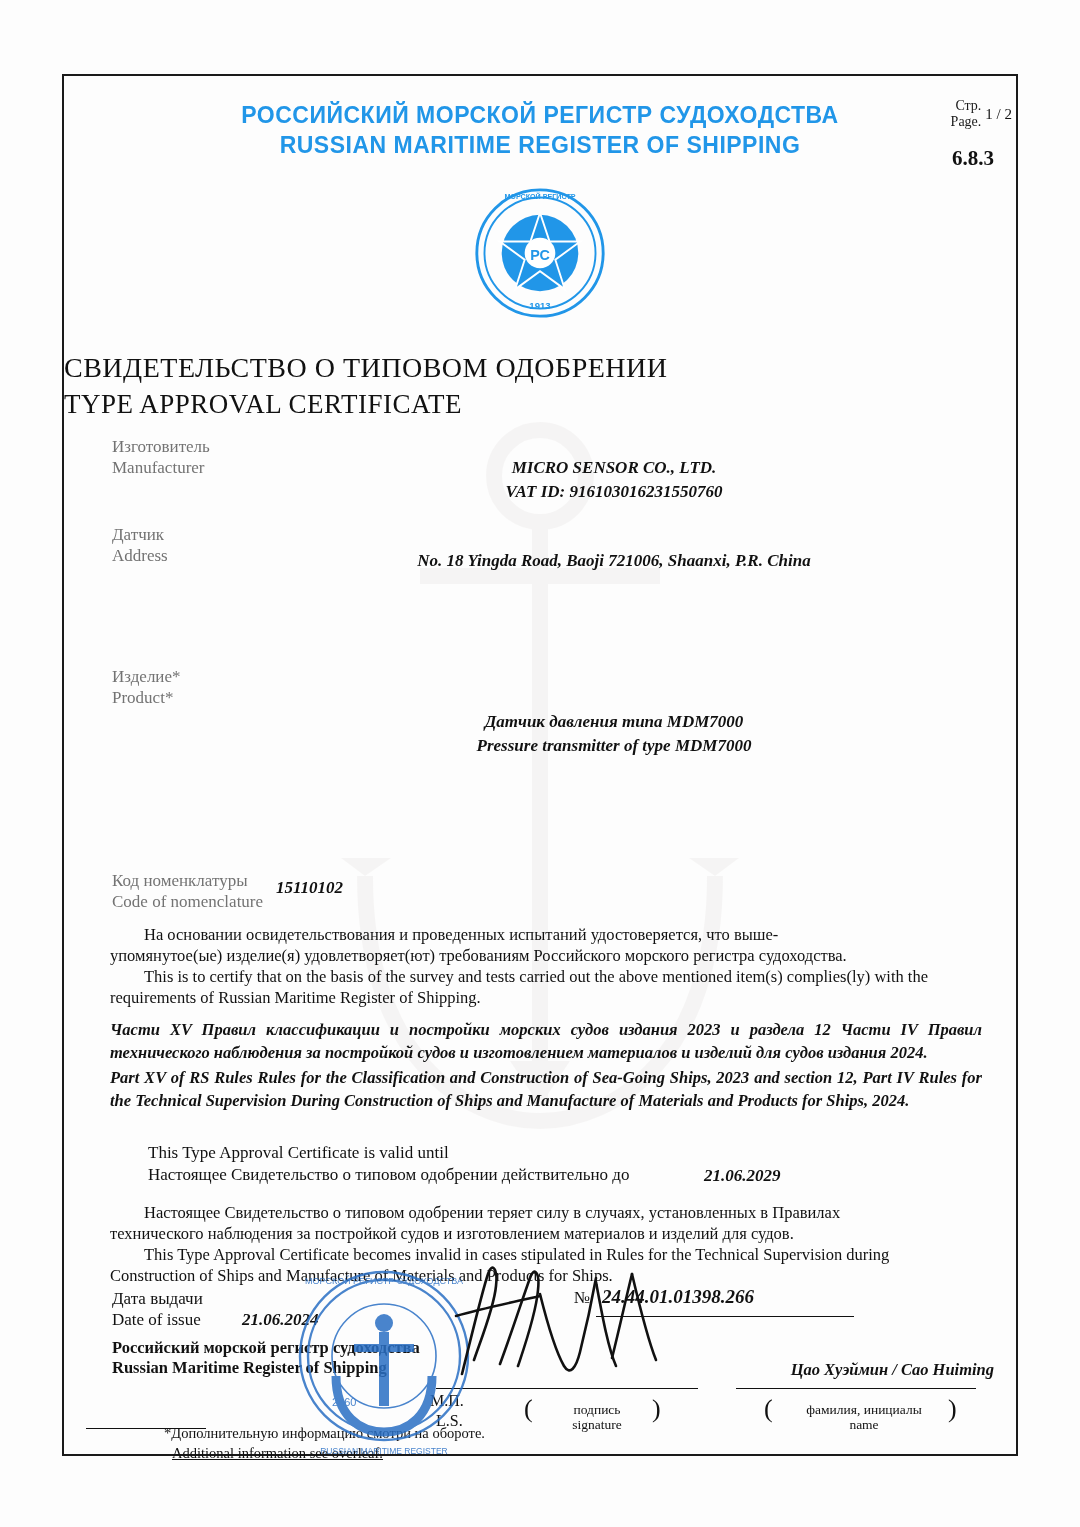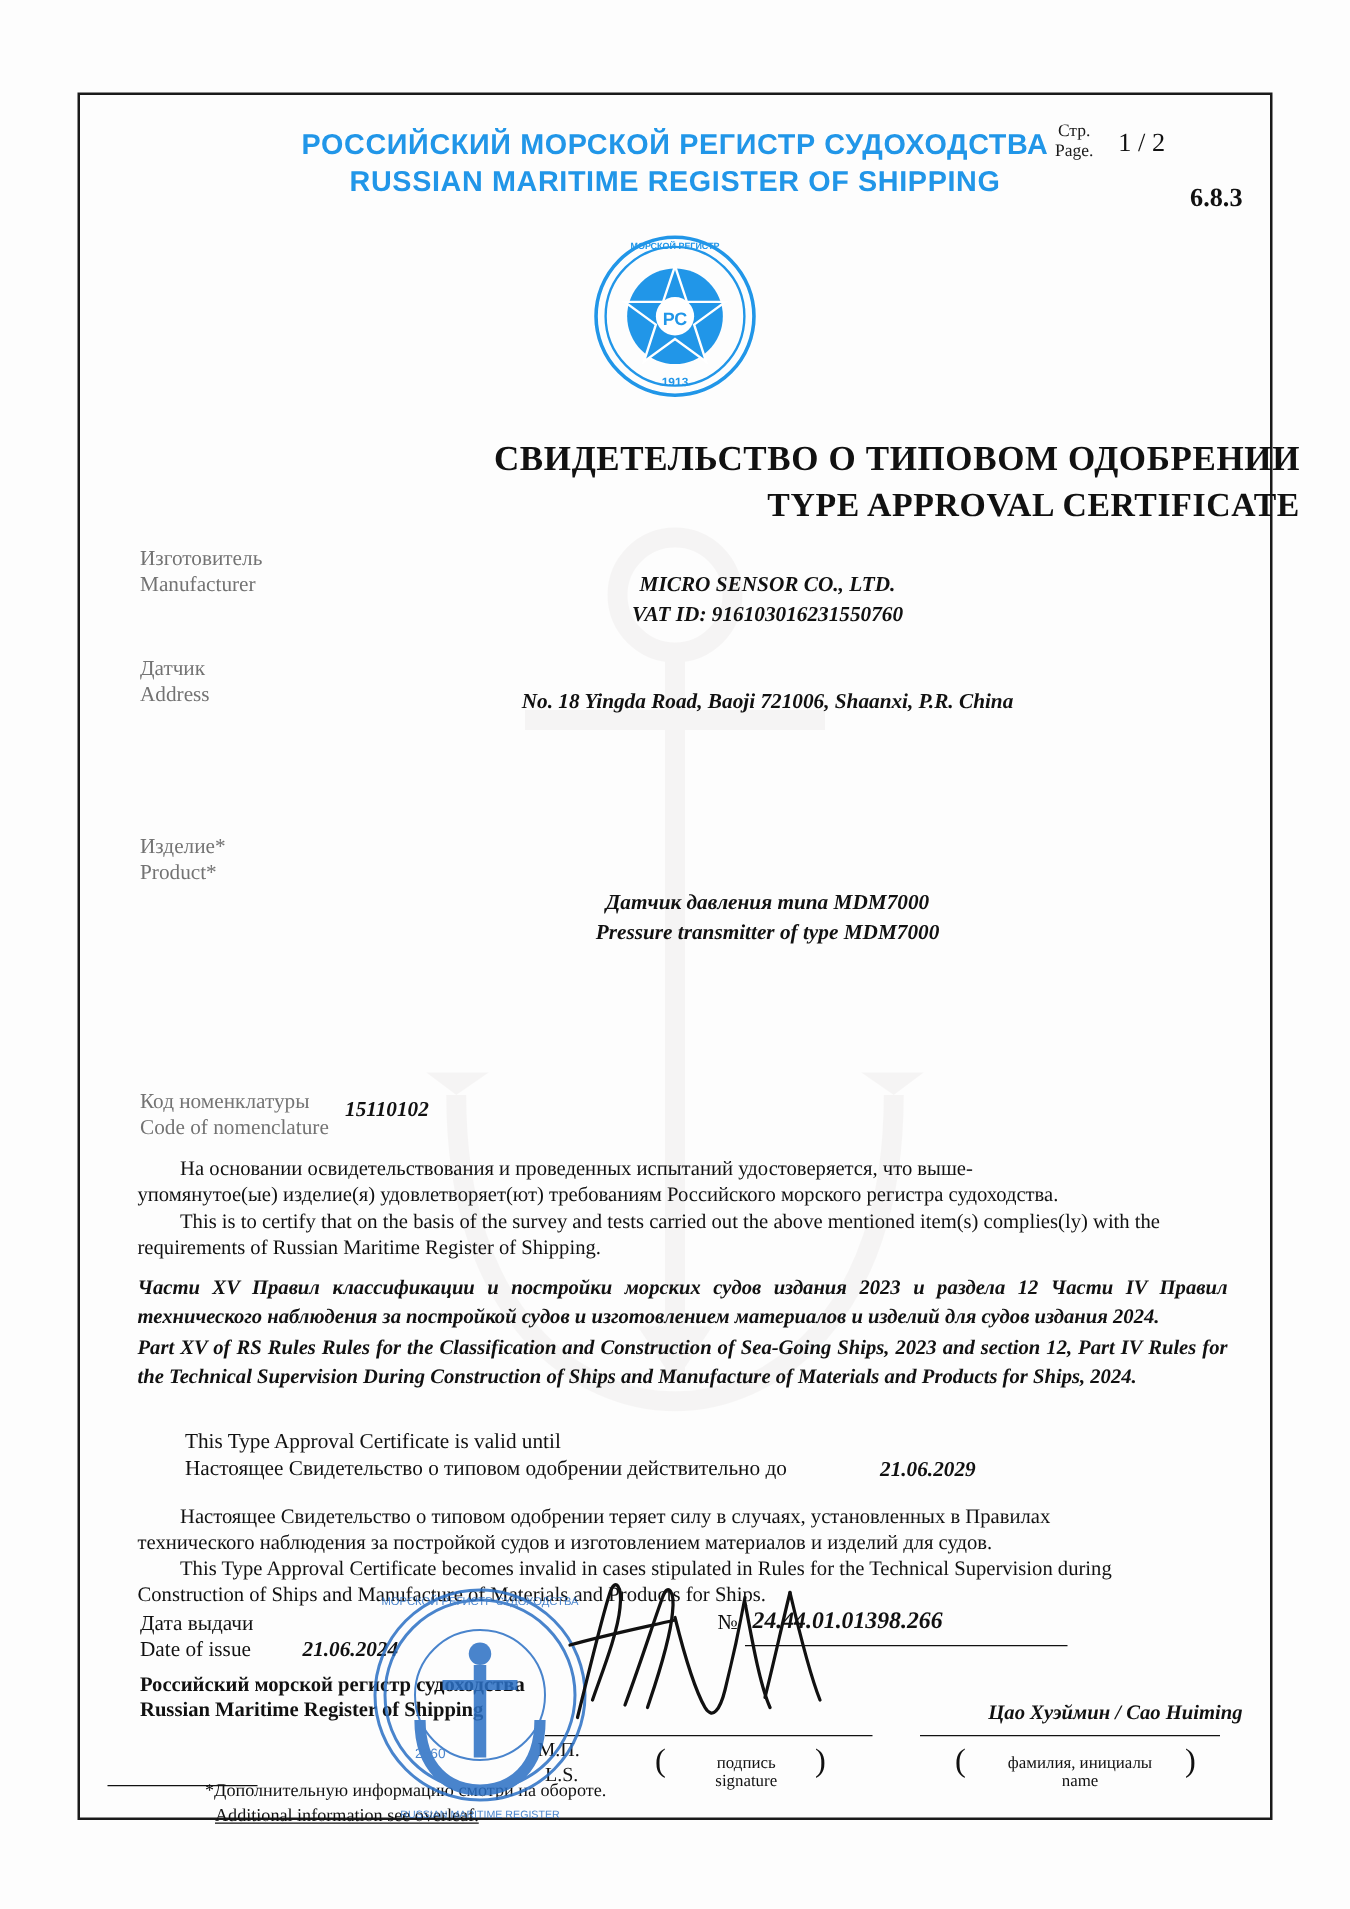--- a/index.html
+++ b/index.html
@@ -61,36 +61,35 @@
     color: #2196e8;
     font-family: "Liberation Sans", sans-serif;
     font-weight: bold;
     letter-spacing: 0.5px;
   }
   .hdr-title .l1 { font-size: 23px; line-height: 30px; }
   .hdr-title .l2 { font-size: 23px; line-height: 30px; }
 
   .page-no {
     position: absolute;
-    right: 38px;
+    right: 4px;
     top: 22px;
     width: 180px;
-    text-align: center;
+    text-align: right;
   }
   .page-no .lbl {
     display: inline-block;
     font-size: 14px;
     line-height: 16px;
     vertical-align: middle;
     color: #1a1a1a;
   }
   .page-no .val {
     display: inline-block;
-    font-size: 21px;
-    margin-left: 16px;
+    font-size: 15px;
     vertical-align: middle;
   }
   .form-no {
     position: absolute;
     right: 22px;
     top: 70px;
     font-size: 21px;
     font-weight: bold;
     font-family: "Liberation Serif", serif;
   }
@@ -103,24 +102,23 @@
     top: 110px;
     width: 134px;
     height: 134px;
   }
 
   
   .doc-title {
     position: absolute;
     left: 0;
     width: 100%;
-    text-align: right;
-    font-weight: bold;
+    text-align: left;
+    font-weight: normal;
     color: #111;
-    padding-left: 24px;
   }
   .doc-title.ru { top: 276px; font-size: 28px; letter-spacing: 0.5px; }
   .doc-title.en { top: 313px; font-size: 27px; letter-spacing: 0.5px; }
 
   .field-label {
     position: absolute;
     left: 48px;
     font-size: 17px;
     line-height: 21px;
     color: #737373;

